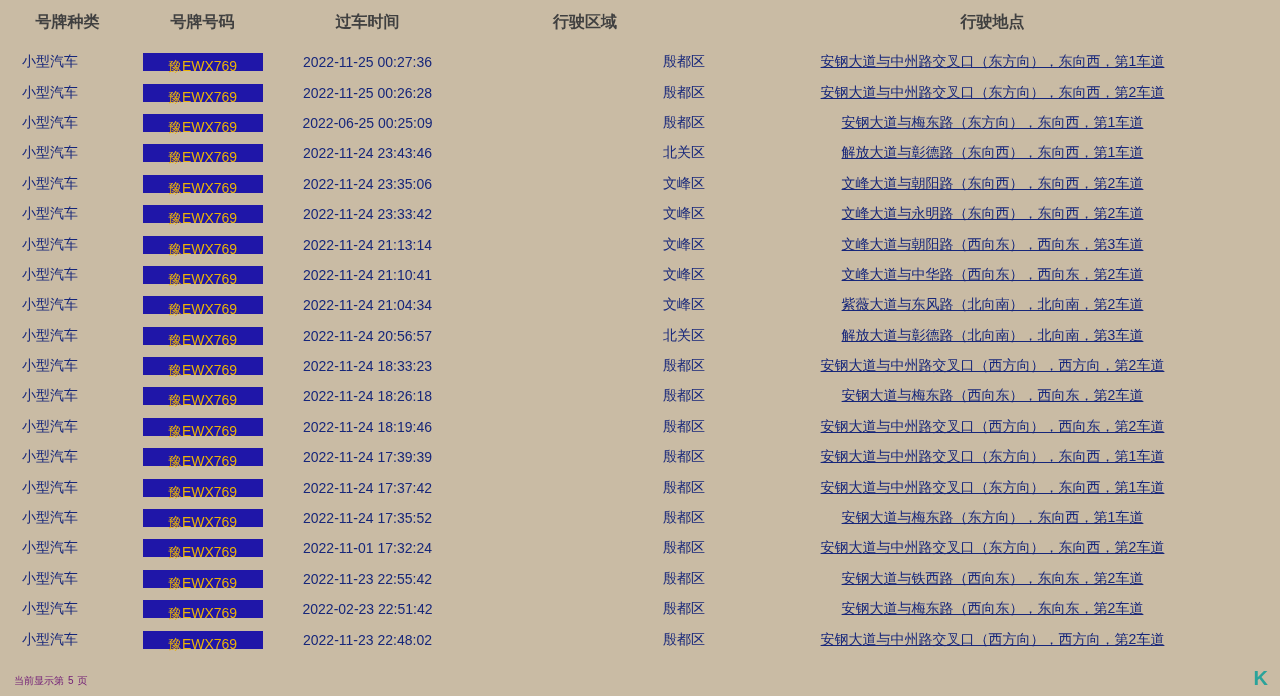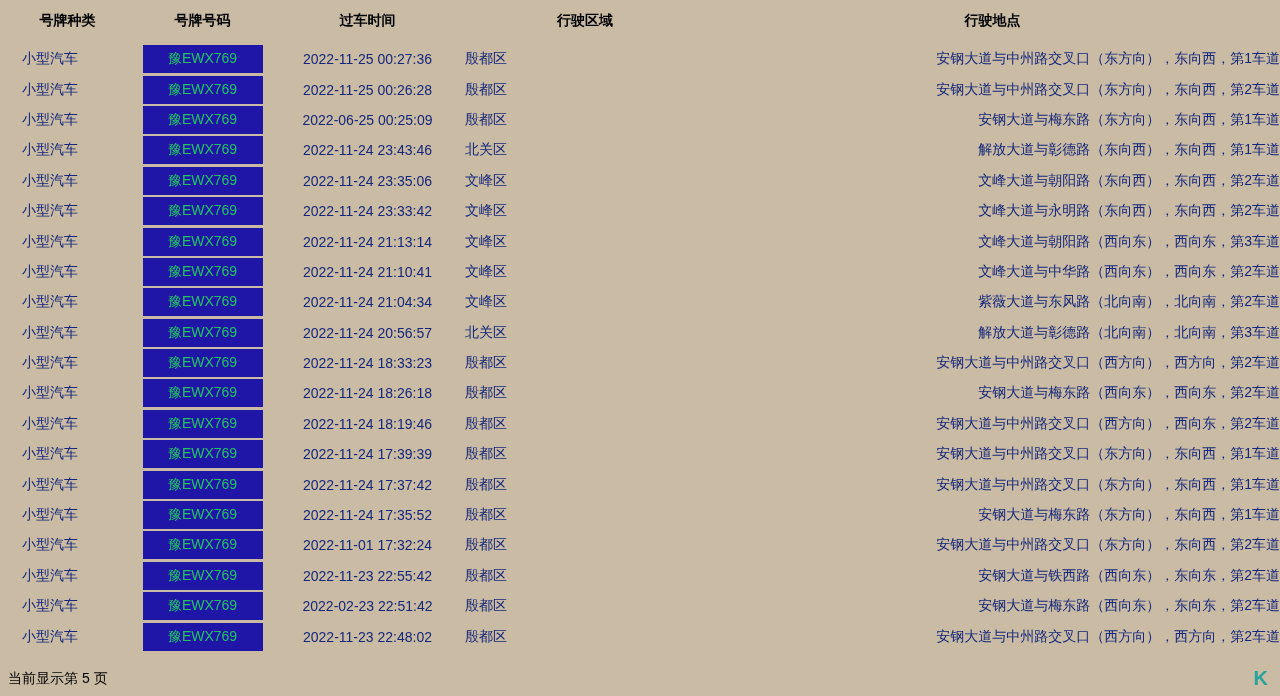--- a/index.html
+++ b/index.html
@@ -18,23 +18,23 @@
     width: 1280px;
     height: 696px;
     box-sizing: border-box;
   }
   table.records {
     width: 1280px;
     border-collapse: collapse;
     table-layout: fixed;
   }
   table.records th {
-    font-size: 14px;
+    font-size: 16px;
     font-weight: bold;
-    color: #000000;
+    color: #404040;
     padding: 12px 0 14px 0;
     text-align: center;
     white-space: nowrap;
   }
   table.records td {
     font-size: 14px;
     color: #16267a;
     padding: 0;
     height: 30.4px;
     vertical-align: middle;
@@ -47,48 +47,49 @@
   col.c-place   { width: 575px; }
 
   .cell-type {
     text-align: left;
     padding-left: 22px !important;
     color: #16267a;
   }
   .cell-plate-wrap {
     display: block;
     background: #1f16a8;
-    color: #22c55e;
+    color: #eab308;
     text-align: center;
     font-size: 14px;
     line-height: 26px;
-    height: 28px;
+    height: 18px;
     margin: 0 auto;
     width: 120px;
     letter-spacing: 0px;
   }
   .cell-time {
     text-align: center;
     color: #16267a;
   }
   .cell-area {
-    text-align: left;
+    text-align: right;
     color: #16267a;
     font-family: Liberation Mono, monospace;
   }
   .cell-place {
-    text-align: right;
-    color: #16267a;
+    text-align: center;
+    color: #16267a;
+    text-decoration: underline;
   }
   .footer {
     position: absolute;
-    left: 8px;
+    left: 14px;
     bottom: 8px;
-    font-size: 14px;
-    color: #000000;
+    font-size: 10px;
+    color: #701a75;
   }
   .footer .pagenum {
     padding: 0 4px;
   }
   .corner-mark {
     position: absolute;
     right: 12px;
     bottom: 6px;
     font-size: 20px;
     font-weight: bold;

